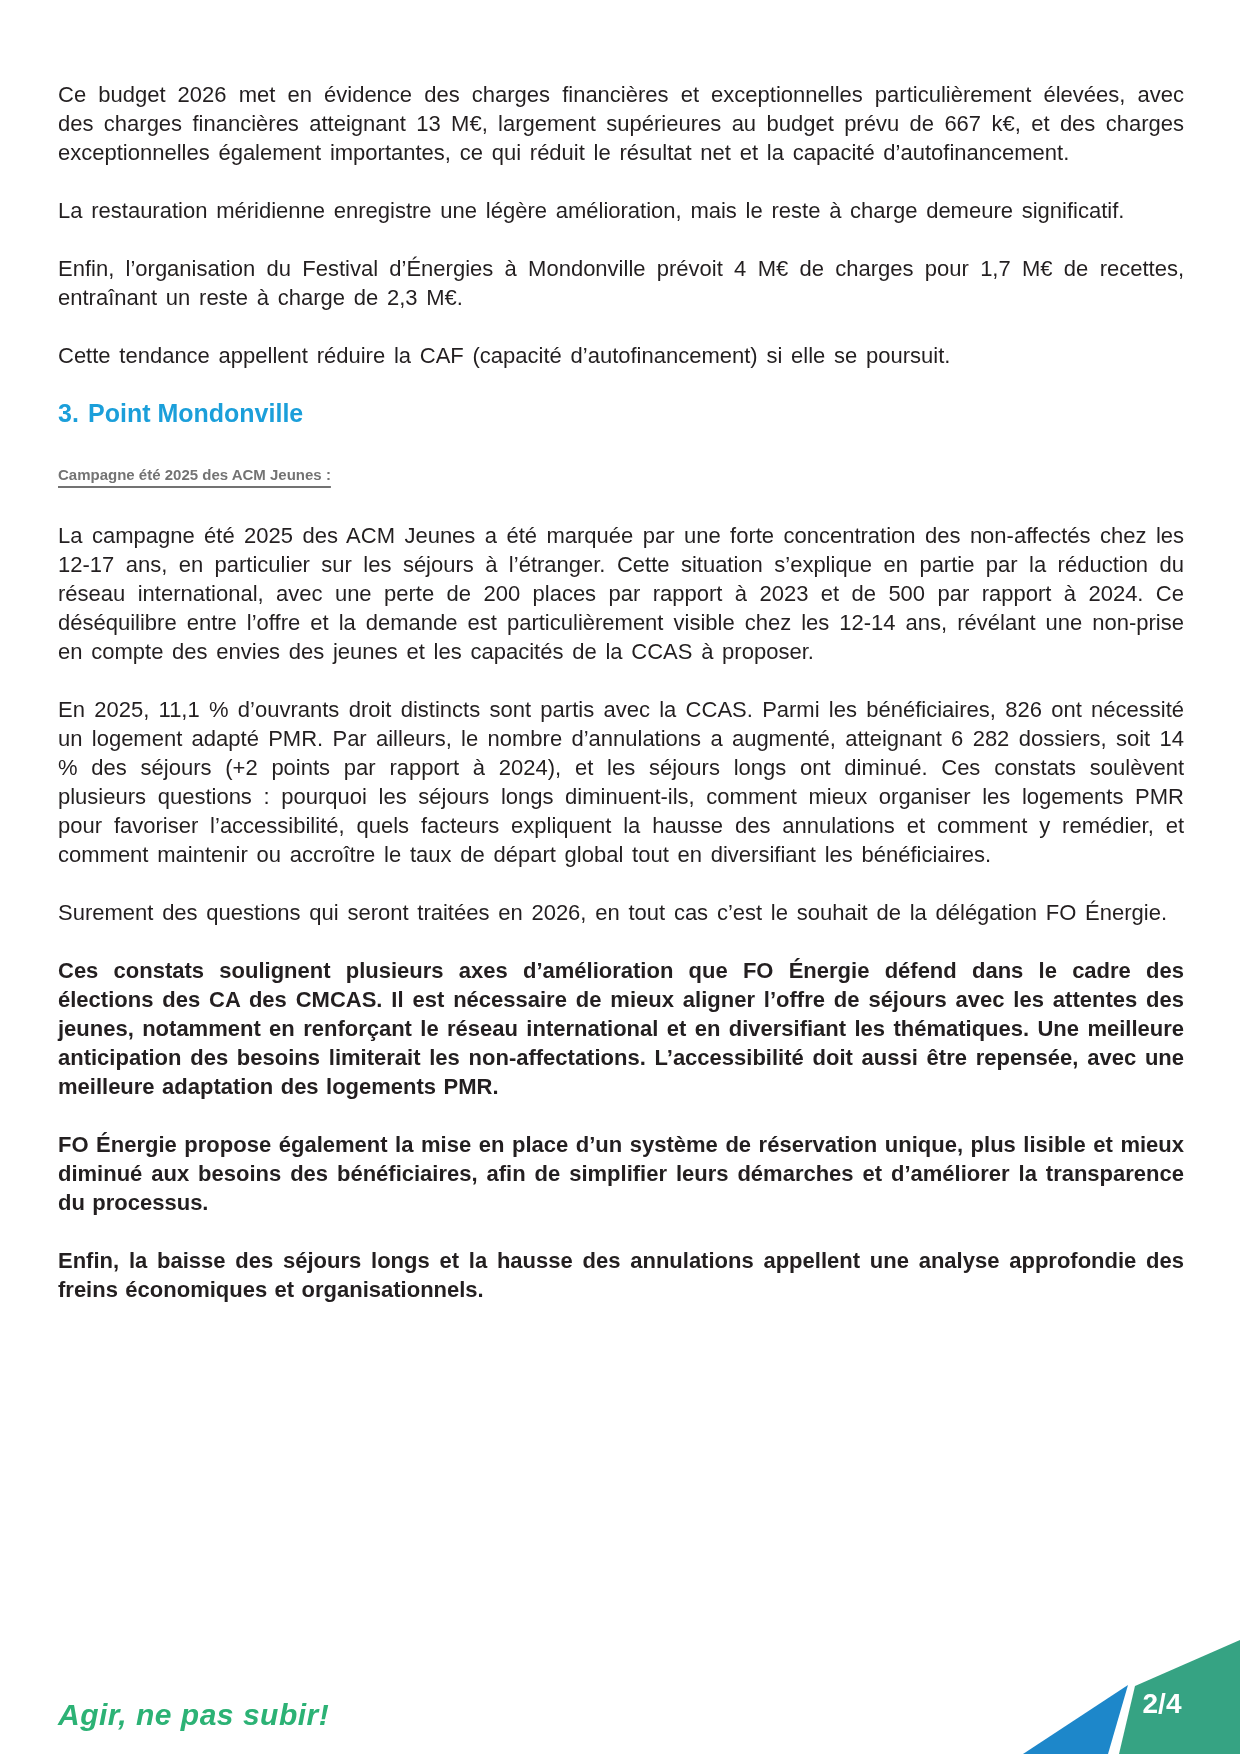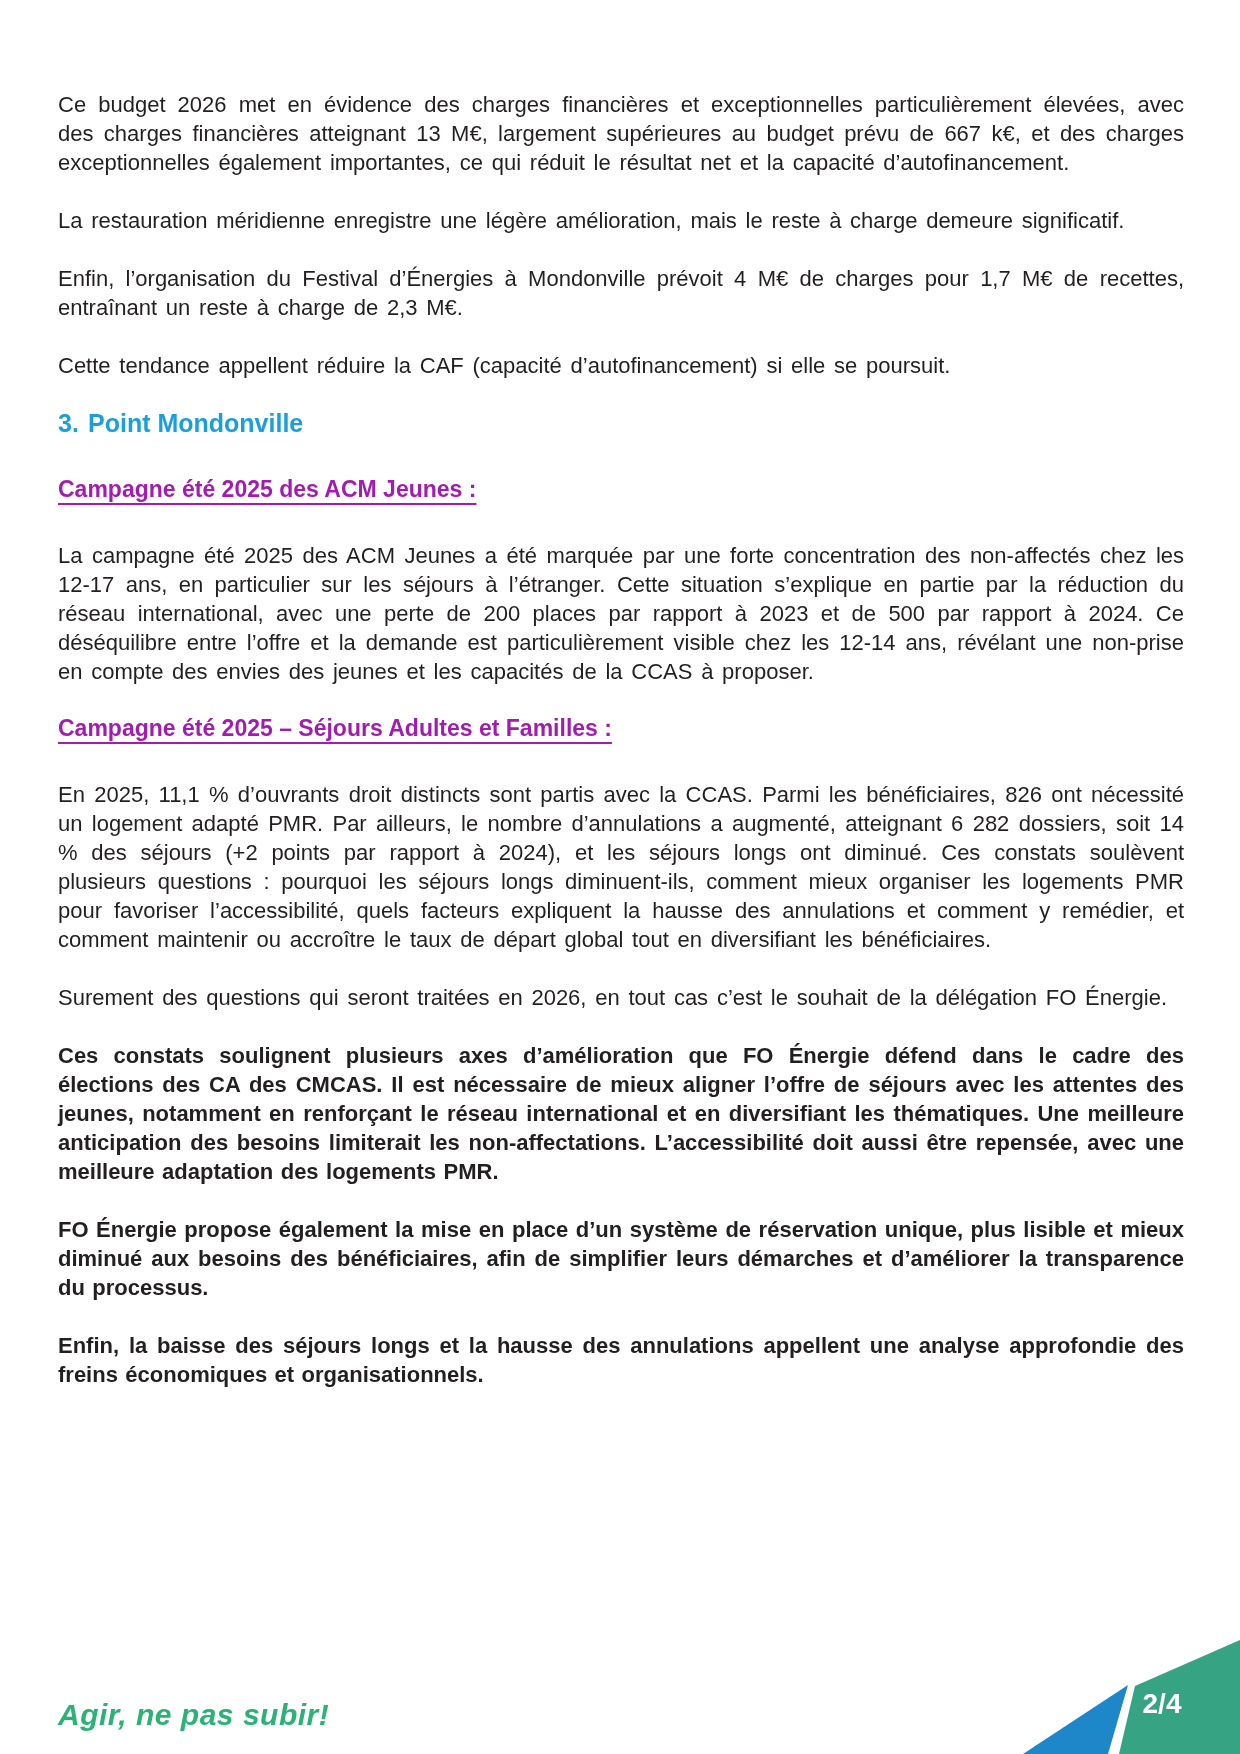--- a/index.html
+++ b/index.html
@@ -19,43 +19,43 @@
   .content {
     position: absolute;
     top: 80px;
     left: 58px;
     width: 1126px;
   }
   .para {
     font-size: 22px;
     line-height: 29px;
     text-align: justify;
-    margin: 10px 0 29px 0;
+    margin: 0 0 29px 0;
     word-spacing: 0.12em;
   }
   .para.bold {
     font-weight: bold;
     word-spacing: 0.06em;
   }
   .section-heading {
     display: flex;
     align-items: baseline;
     margin: 14px 0 38px 0;
     color: #1b9fda;
     font-size: 25px;
     font-weight: bold;
   }
   .section-heading .num {
     width: 30px;
     flex: 0 0 auto;
   }
   .subheading {
     margin: 12px 0 38px 0;
-    color: #a21caf;
-    font-size: 23px;
+    color: #737373;
+    font-size: 15px;
     font-weight: bold;
     text-decoration: underline;
     text-decoration-thickness: 2px;
     text-underline-offset: 6px;
   }
   .footer-slogan {
     position: absolute;
     left: 58px;
     bottom: 22px;
     color: #2cb275;
@@ -100,21 +100,20 @@
 
     <div class="section-heading">
       <span class="num">3.</span>
       <span>Point Mondonville</span>
     </div>
 
     <div class="subheading">Campagne été 2025 des ACM Jeunes :</div>
 
     <p class="para">La campagne été 2025 des ACM Jeunes a été marquée par une forte concentration des non-affectés chez les 12-17 ans, en particulier sur les séjours à l’étranger. Cette situation s’explique en partie par la réduction du réseau international, avec une perte de 200 places par rapport à 2023 et de 500 par rapport à 2024. Ce déséquilibre entre l’offre et la demande est particulièrement visible chez les 12-14 ans, révélant une non-prise en compte des envies des jeunes et les capacités de la CCAS à proposer.</p>
 
-    <div class="subheading">Campagne été 2025 – Séjours Adultes et Familles :</div>
 
     <p class="para">En 2025, 11,1 % d’ouvrants droit distincts sont partis avec la CCAS. Parmi les bénéficiaires, 826 ont nécessité un logement adapté PMR. Par ailleurs, le nombre d’annulations a augmenté, atteignant 6 282 dossiers, soit 14 % des séjours (+2 points par rapport à 2024), et les séjours longs ont diminué. Ces constats soulèvent plusieurs questions : pourquoi les séjours longs diminuent-ils, comment mieux organiser les logements PMR pour favoriser l’accessibilité, quels facteurs expliquent la hausse des annulations et comment y remédier, et comment maintenir ou accroître le taux de départ global tout en diversifiant les bénéficiaires.</p>
 
     <p class="para">Surement des questions qui seront traitées en 2026, en tout cas c’est le souhait de la délégation FO Énergie.</p>
 
     <p class="para bold">Ces constats soulignent plusieurs axes d’amélioration que FO Énergie défend dans le cadre des élections des CA des CMCAS. Il est nécessaire de mieux aligner l’offre de séjours avec les attentes des jeunes, notamment en renforçant le réseau international et en diversifiant les thématiques. Une meilleure anticipation des besoins limiterait les non-affectations. L’accessibilité doit aussi être repensée, avec une meilleure adaptation des logements PMR.</p>
 
     <p class="para bold">FO Énergie propose également la mise en place d’un système de réservation unique, plus lisible et mieux diminué aux besoins des bénéficiaires, afin de simplifier leurs démarches et d’améliorer la transparence du processus.</p>
 
     <p class="para bold">Enfin, la baisse des séjours longs et la hausse des annulations appellent une analyse approfondie des freins économiques et organisationnels.</p>

